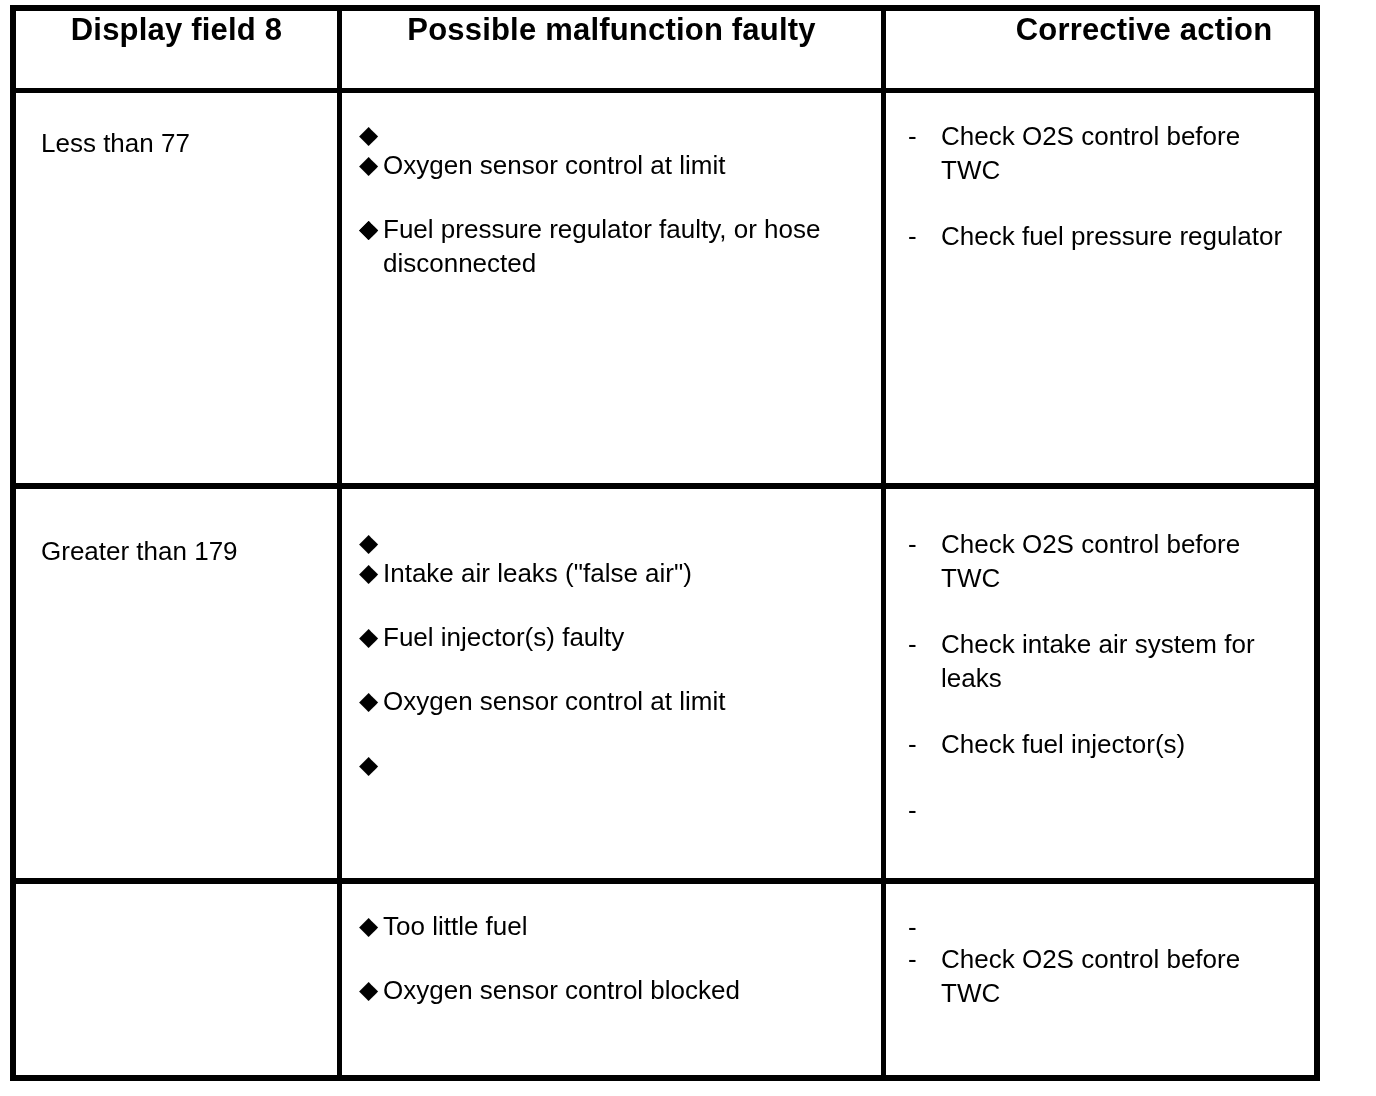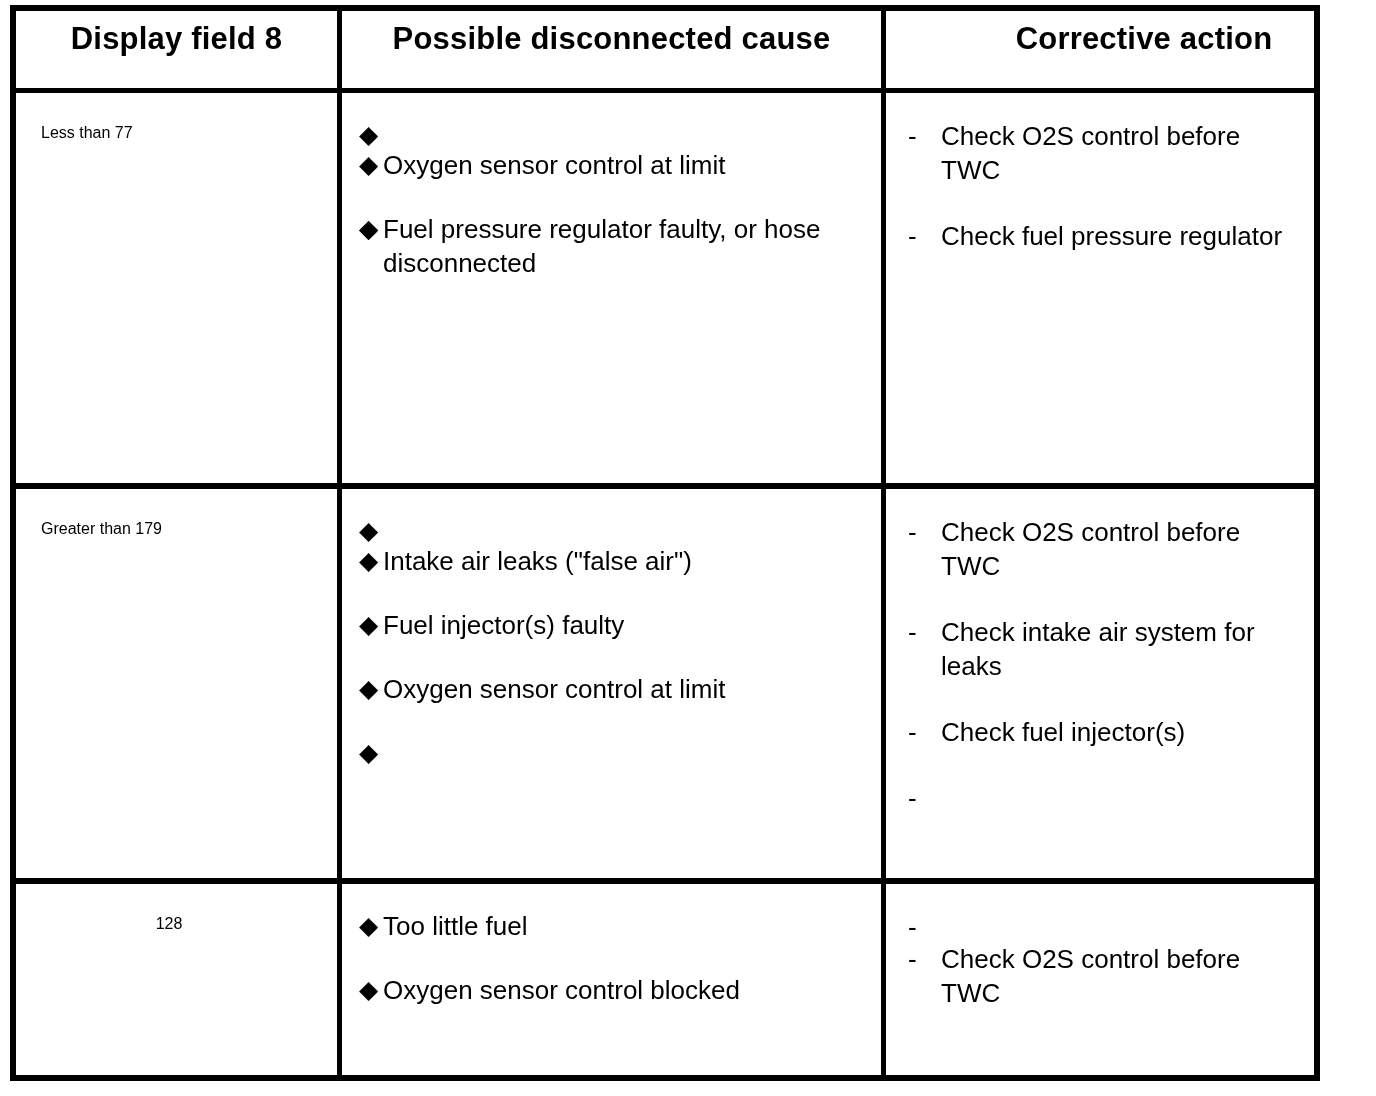--- a/index.html
+++ b/index.html
@@ -74,44 +74,43 @@
     height: 77px;
   }
   .hcell {
     position: absolute;
     top: 0;
     text-align: center;
     font-weight: bold;
     font-size: 31px;
     line-height: 38px;
     letter-spacing: 0.2px;
-    padding-top: 9px;
     white-space: nowrap;
   }
   .hcell.h-c1 { left: 16px;  width: 321px; }
   .hcell.h-c2 { left: 342px; width: 539px; }
   .hcell.h-c3 { left: 886px; width: 516px; }
 
   
   .cell {
     position: absolute;
     box-sizing: border-box;
   }
   .cell.col1 { left: 16px;  width: 321px; padding-left: 25px; padding-right: 10px; }
   .cell.col2 { left: 342px; width: 539px; padding-left: 17px; padding-right: 8px; }
   .cell.col3 { left: 886px; width: 428px; padding-left: 22px; padding-right: 10px; }
 
   .cell.row1 { top: 93px;  height: 390px; }
-  .cell.row2 { top: 489px; height: 389px; border-radius: 30px; }
+  .cell.row2 { top: 501px; height: 389px; border-radius: 30px; }
   .cell.row3 { top: 884px; height: 191px; }
 
   .field-value {
-    font-size: 16px;
+    font-size: 26px;
     line-height: 32px;
-    padding-top: 24px;
+    padding-top: 34px;
     white-space: nowrap;
   }
   .field-value.center {
     text-align: center;
     padding-left: 0;
     padding-right: 30px;
   }
 
   
   ul.bullets {
@@ -168,21 +167,21 @@
   <div class="frame-right"></div>
 
   <div class="vdiv v1"></div>
   <div class="vdiv v2"></div>
   <div class="hdiv h1"></div>
   <div class="hdiv h2"></div>
   <div class="hdiv h3"></div>
 
   <div class="hrow">
     <div class="hcell h-c1">Display field 8</div>
-    <div class="hcell h-c2">Possible disconnected cause</div>
+    <div class="hcell h-c2">Possible malfunction faulty</div>
     <div class="hcell h-c3">Corrective action</div>
   </div>
 
   <div class="cell col1 row1">
     <div class="field-value">Less than 77</div>
   </div>
 
   <div class="cell col2 row1">
     <ul class="bullets causes">
       <li>
@@ -255,23 +254,20 @@
       <li>
         <span class="marker">-</span>
         <span class="bullet-text">Check fuel injector(s)</span>
       </li>
       <li>
         <span class="marker">-</span>
       </li>
     </ul>
   </div>
 
-  <div class="cell col1 row3">
-    <div class="field-value center">128</div>
-  </div>
 
   <div class="cell col2 row3">
     <ul class="bullets causes">
       <li>
         <span class="marker">◆</span>
         <span class="bullet-text">Too little fuel</span>
       </li>
       <li>
         <span class="marker">◆</span>
         <span class="bullet-text">Oxygen sensor control blocked</span>

